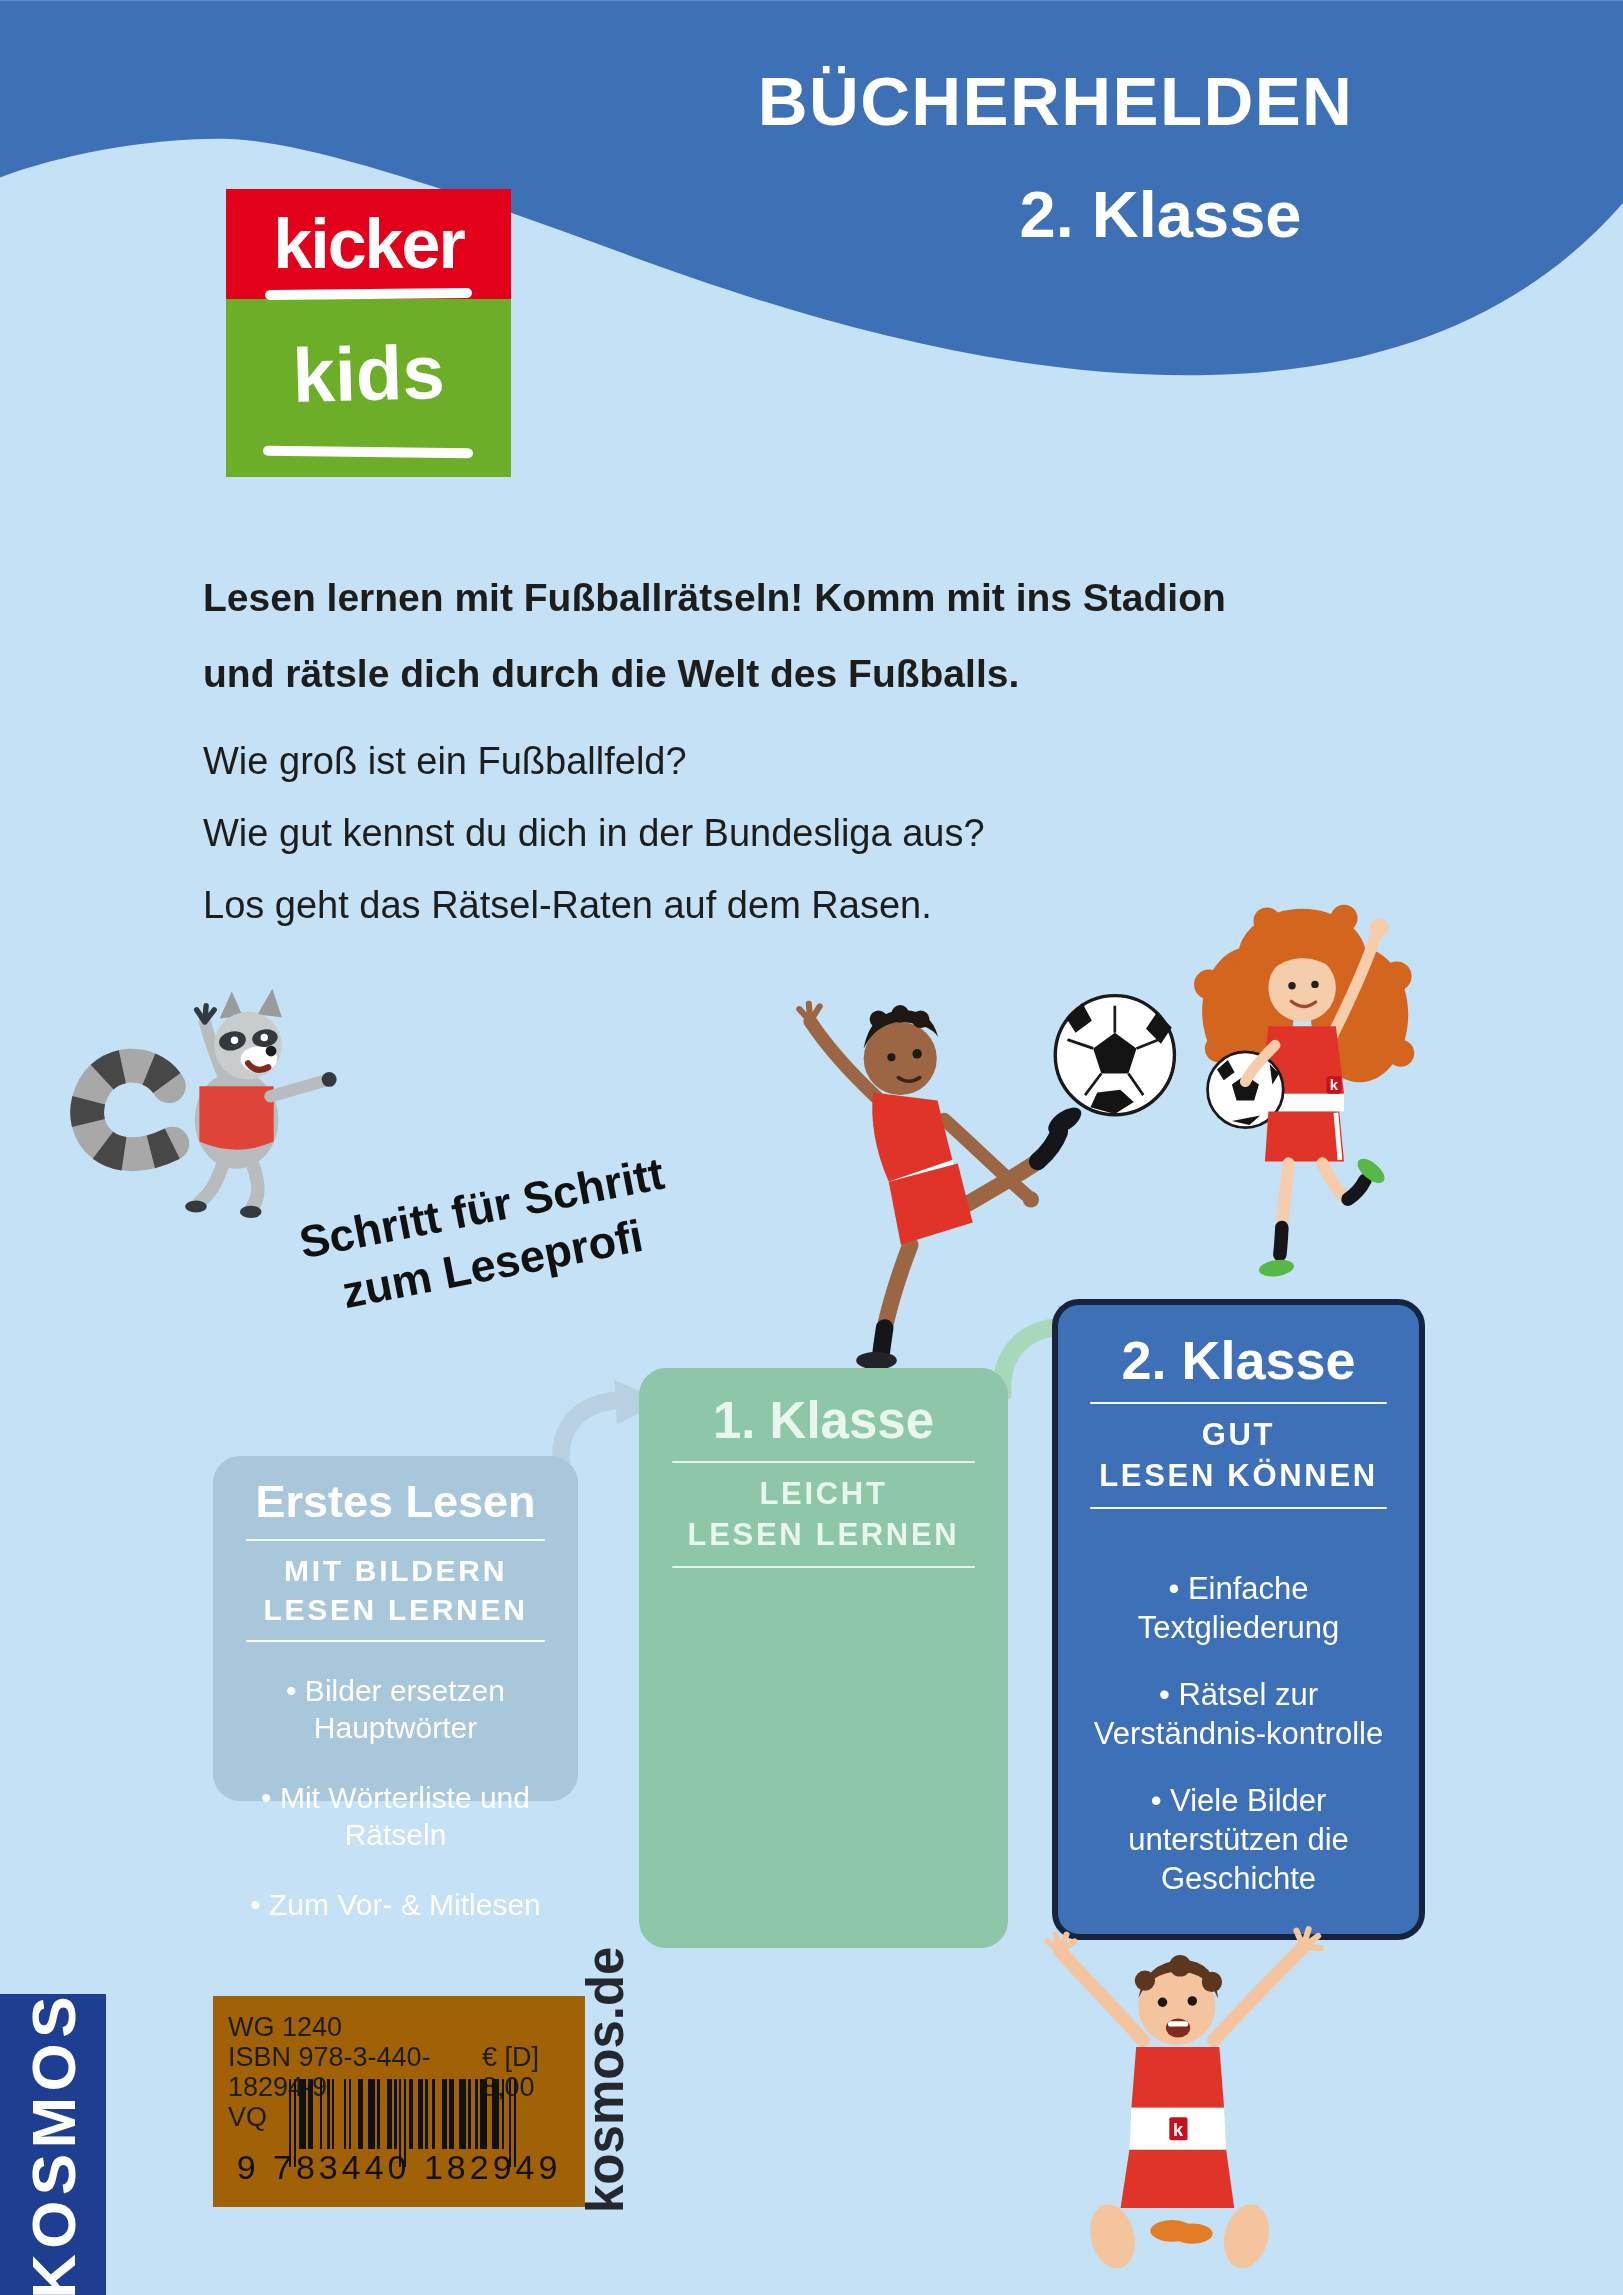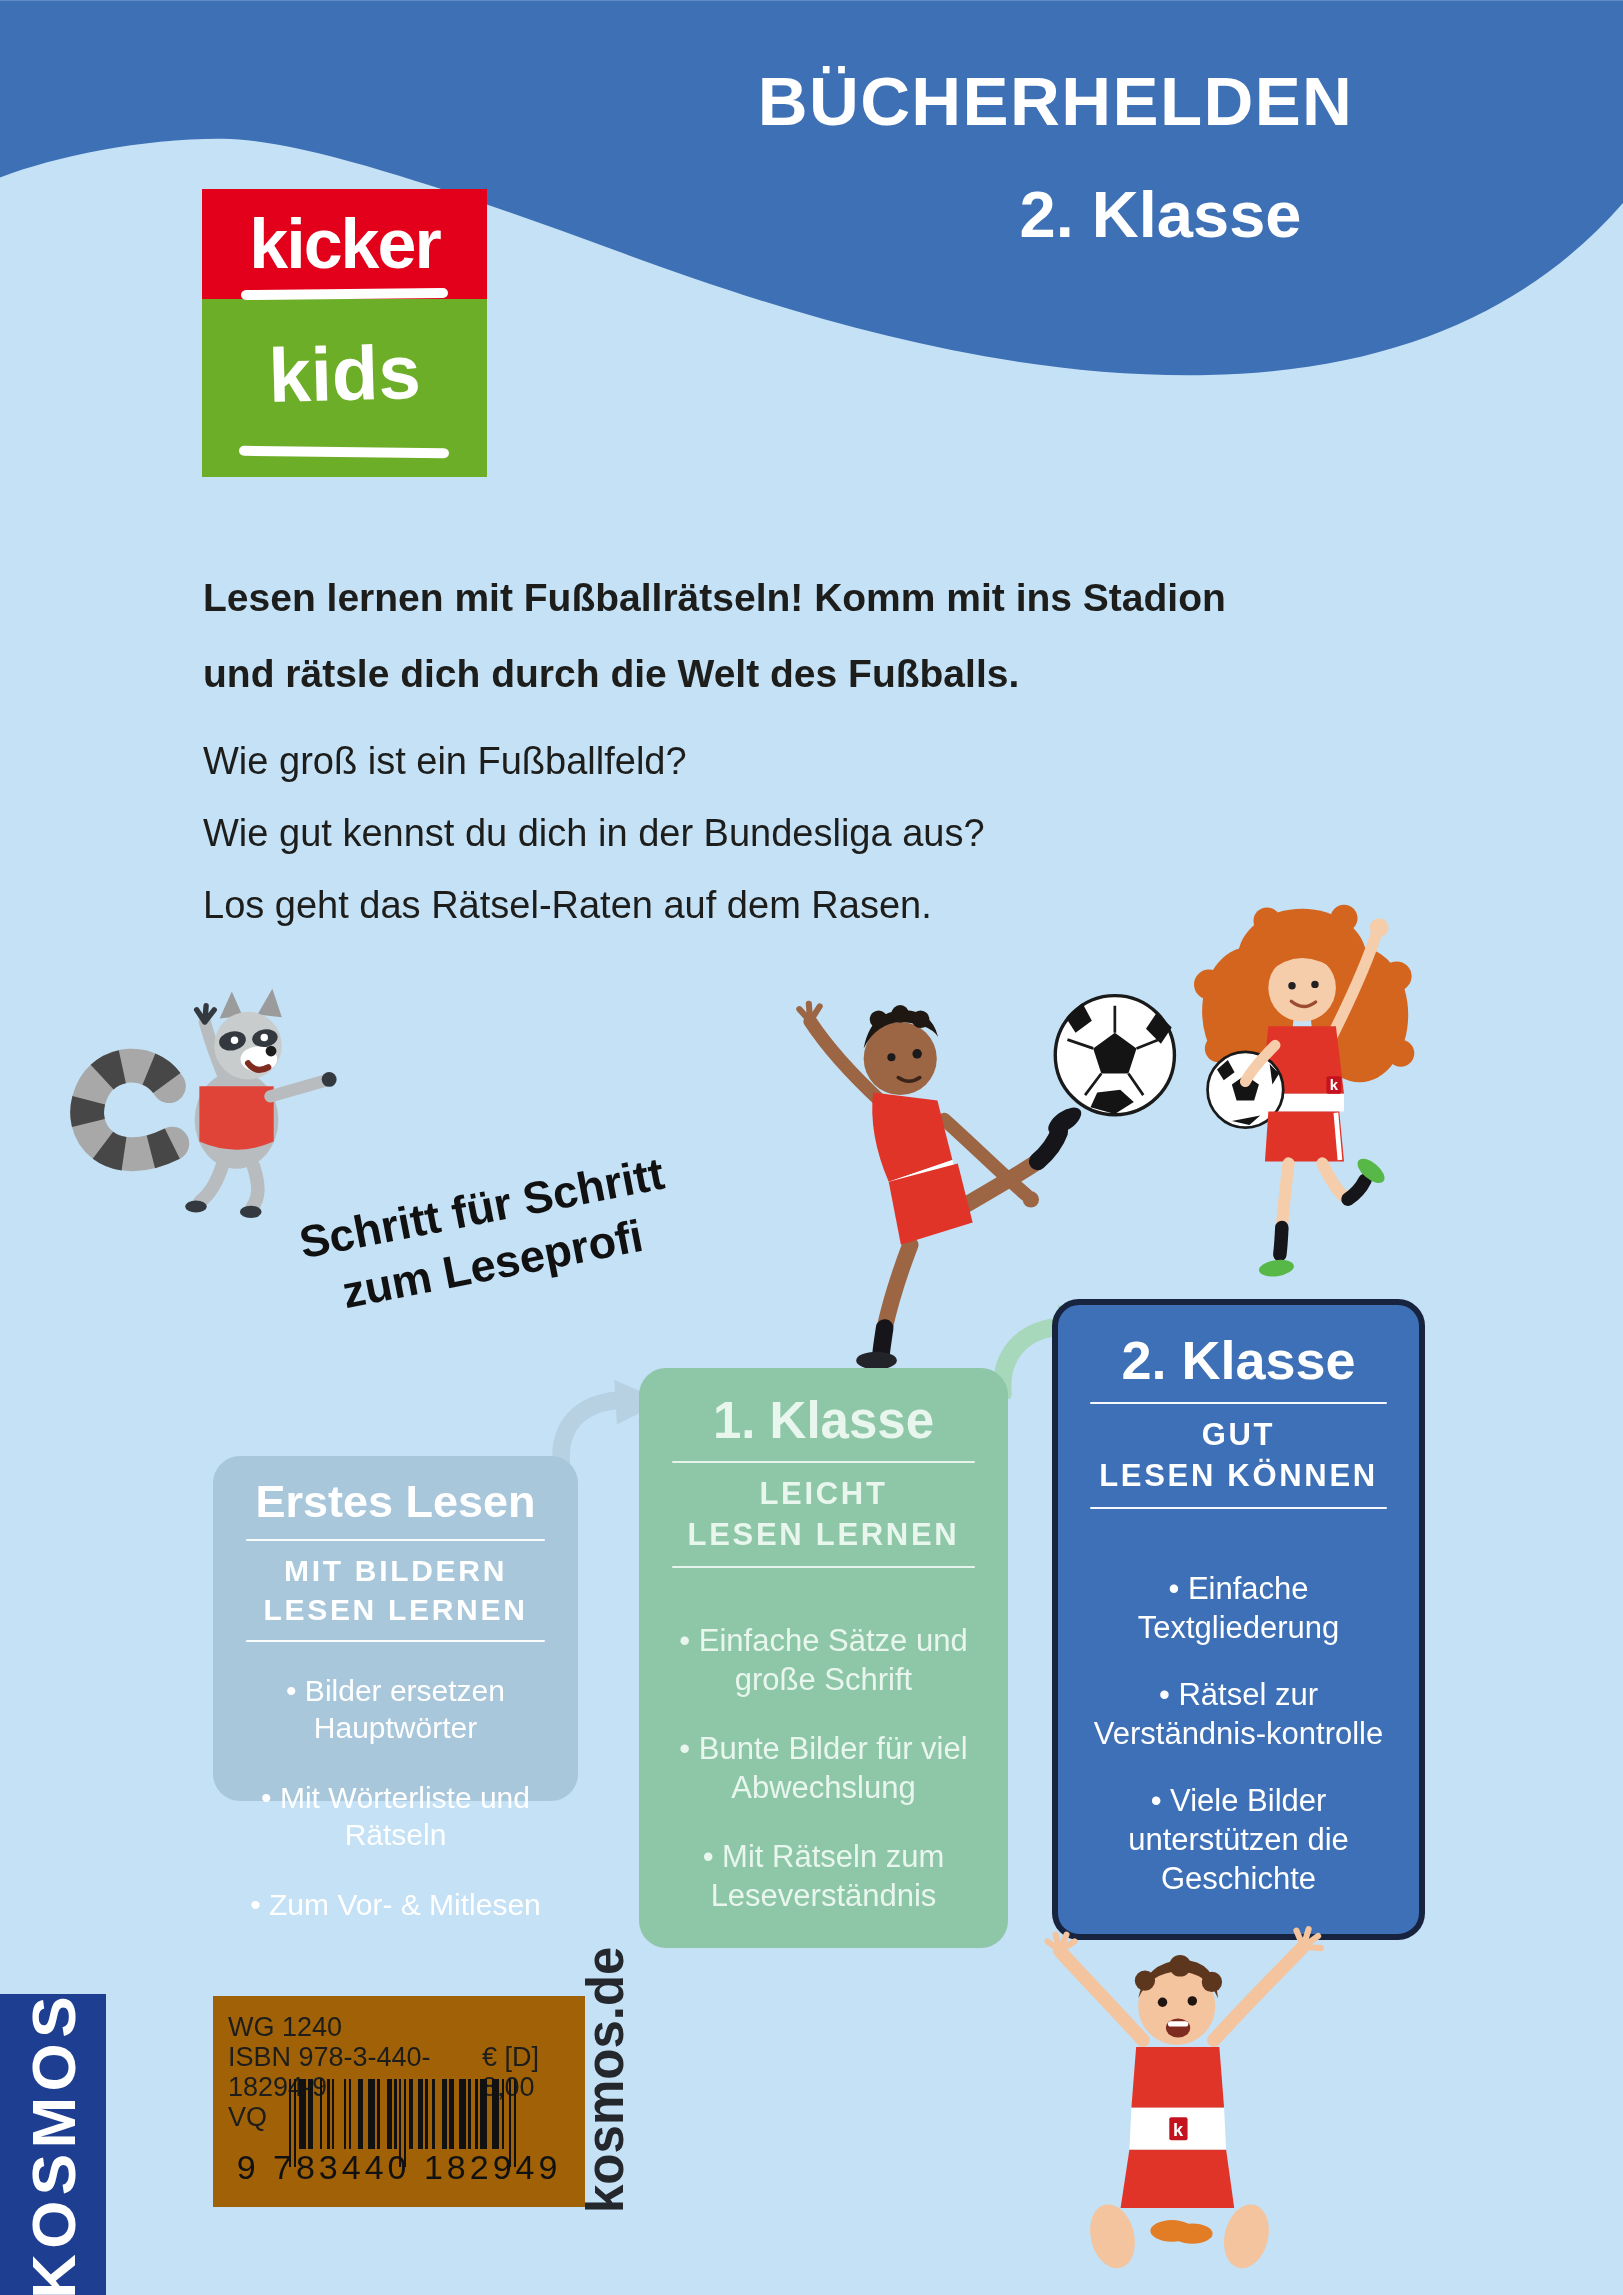--- a/index.html
+++ b/index.html
@@ -13,21 +13,21 @@
   #header-wave{position:absolute;left:0;top:0;width:1624px;height:589px;}
   #page-title{
     left:609px;top:62px;width:893px;text-align:center;
     font-size:69px;font-weight:bold;letter-spacing:1.4px;color:#fff;
   }
   #page-subtitle{
     left:822px;top:177px;width:677px;text-align:center;
     font-size:65px;font-weight:bold;color:#fff;
   }
   
-  #logo{left:202px;top:189px;width:285px;height:216px;}
+  #logo{left:226px;top:189px;width:285px;height:216px;}
   #logo .red{position:absolute;left:0;top:0;width:100%;height:110px;background:var(--kicker_red);}
   #logo .green{position:absolute;left:0;top:110px;width:100%;height:178px;background:var(--kids_green);}
   #logo .kicker-word{
     position:absolute;left:0;top:15px;width:100%;text-align:center;
     font-size:70px;font-weight:bold;letter-spacing:-2px;color:#fff;
   }
   #logo .kids-word{
     position:absolute;left:0;top:141px;width:100%;text-align:center;
     font-size:76px;font-weight:bold;color:#fff;transform:rotate(-1.5deg);
   }
@@ -252,25 +252,20 @@
   </div>
 
   <div class="card" id="card-1">
     <div class="c-title">1. Klasse</div>
     <div class="rule"></div>
     <div class="c-sub">
       <div>LEICHT</div>
       <div>LESEN LERNEN</div>
     </div>
     <div class="rule"></div>
-    <div class="c-bullets">
-      <div>• Einfache Sätze und große Schrift</div>
-      <div>• Bunte Bilder für viel Abwechslung</div>
-      <div>• Mit Rätseln zum Leseverständnis</div>
-    </div>
   </div>
 
   <div class="card" id="card-2">
     <div class="c-title">2. Klasse</div>
     <div class="rule"></div>
     <div class="c-sub">
       <div>GUT</div>
       <div>LESEN KÖNNEN</div>
     </div>
     <div class="rule"></div>

